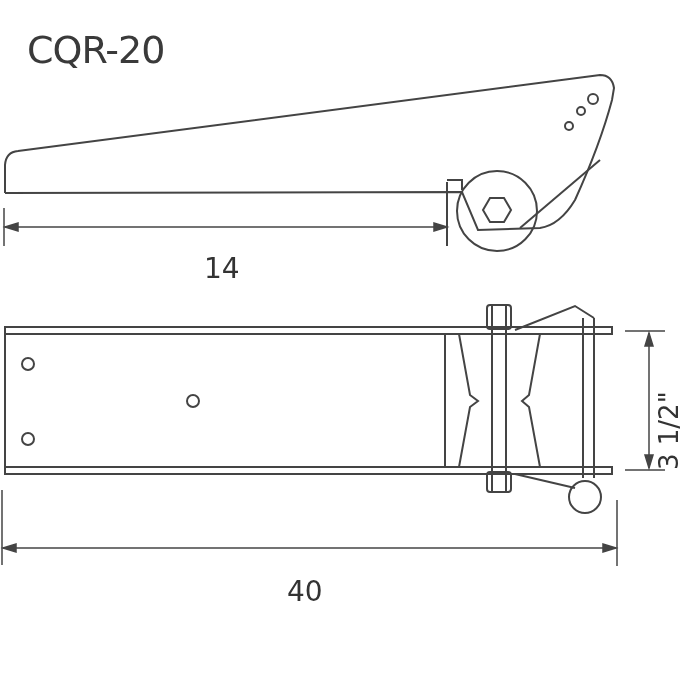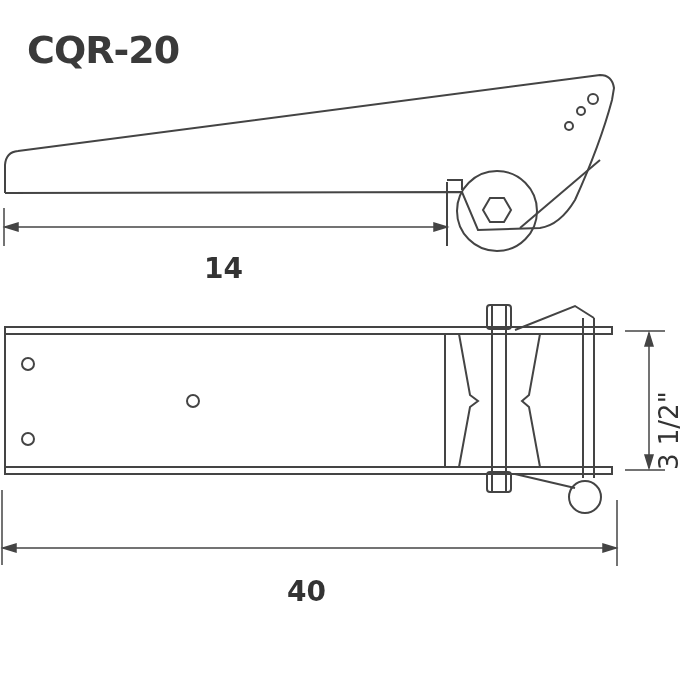--- a/index.html
+++ b/index.html
@@ -1,18 +1,18 @@
 <!DOCTYPE html>
 <html><head>
 <meta charset="utf-8">
 <style>
   html, body { margin:0; padding:0; background:#ffffff; }
   body { width:700px; height:700px; position:relative; overflow:hidden; font-family:"DejaVu Sans", sans-serif; color:#333; }
-  .title { position:absolute; left:27px; top:28px; font-size:38px; letter-spacing:-1px; color:#3a3a3a; font-weight:700; }
-  .dim { position:absolute; font-size:28px; color:#333;font-weight:bold; }
+  .title { position:absolute; left:27px; top:28px; font-size:38px; letter-spacing:-1px; color:#3a3a3a; font-weight:400; }
+  .dim { position:absolute; font-size:28px; color:#333; }
   .dim14 { left:204px; top:252px; }
   .dim20 { left:287px; top:575px; }
   .dimh { position:absolute; left:654px; top:470px; font-size:26px; transform:rotate(-90deg); transform-origin:left top; white-space:nowrap; color:#333; }
   svg { position:absolute; left:0; top:0; }
 </style>
 </head>
 <body>
 
 <div class="title">CQR-20</div>
 

